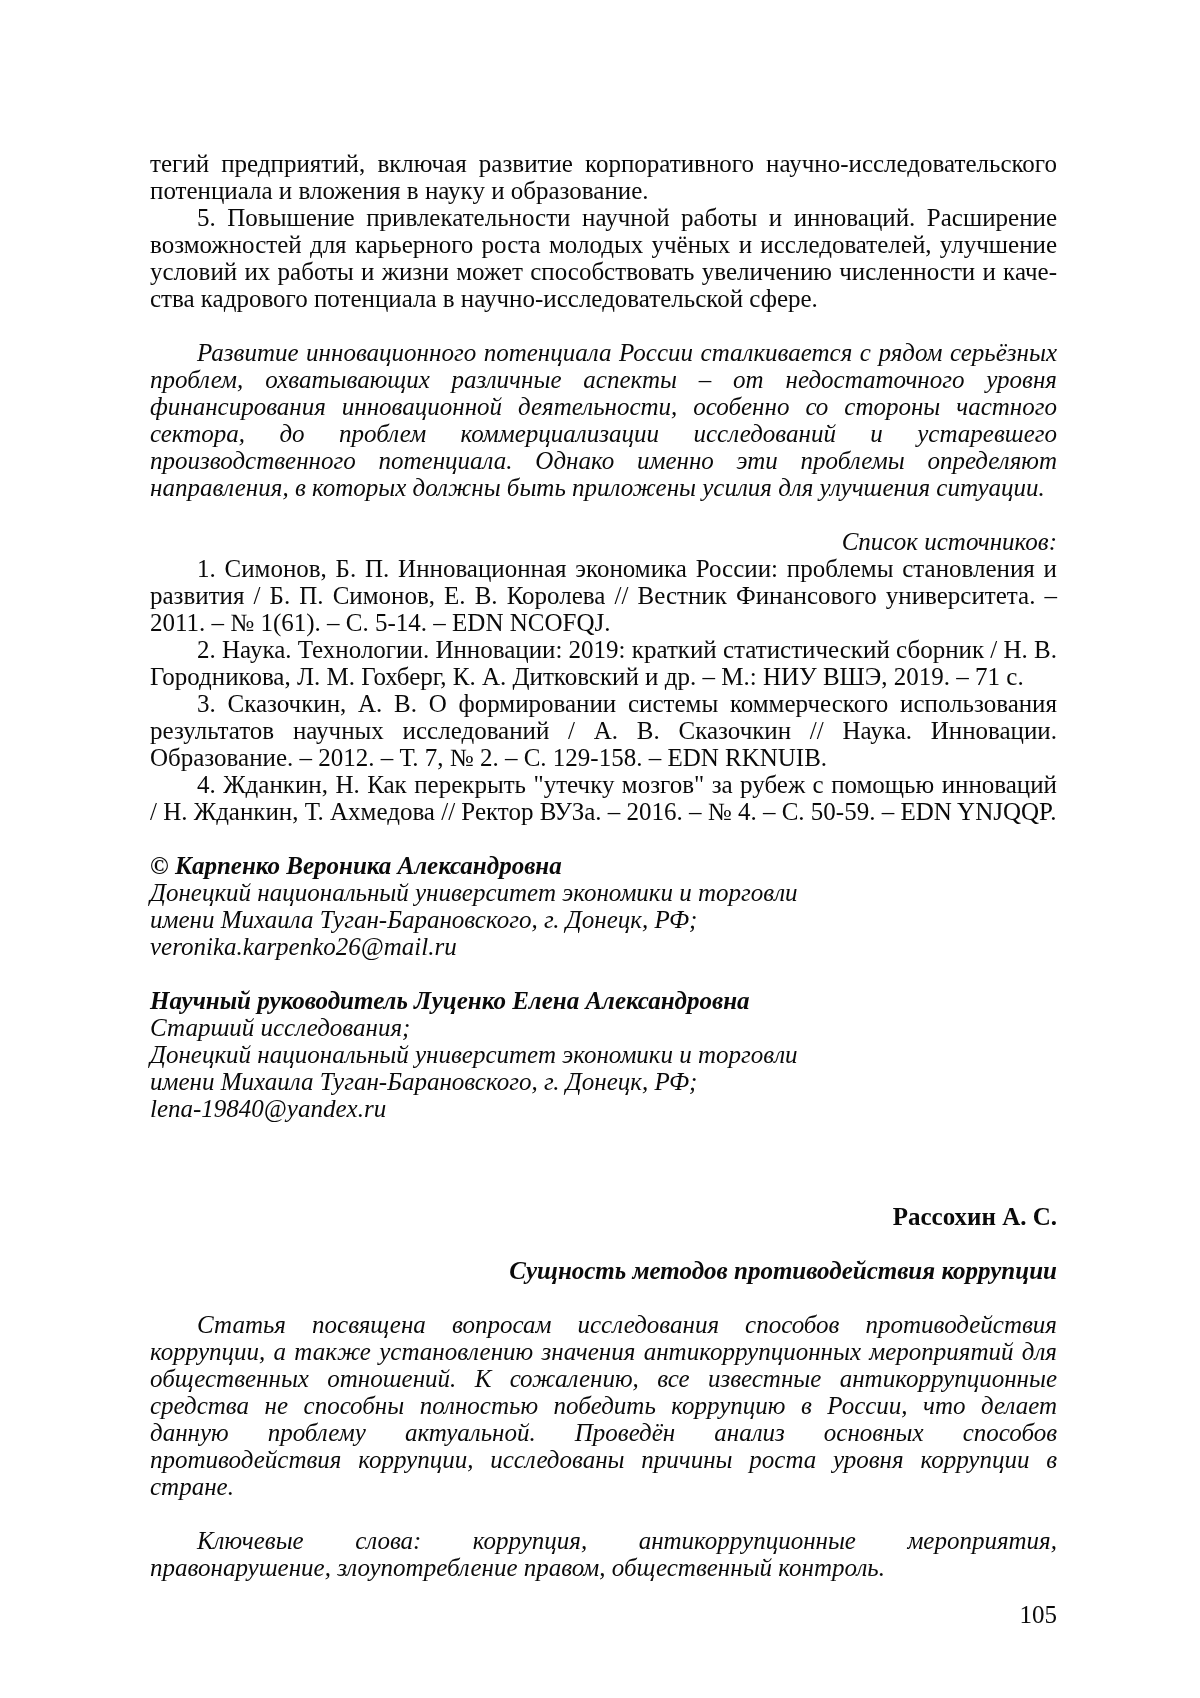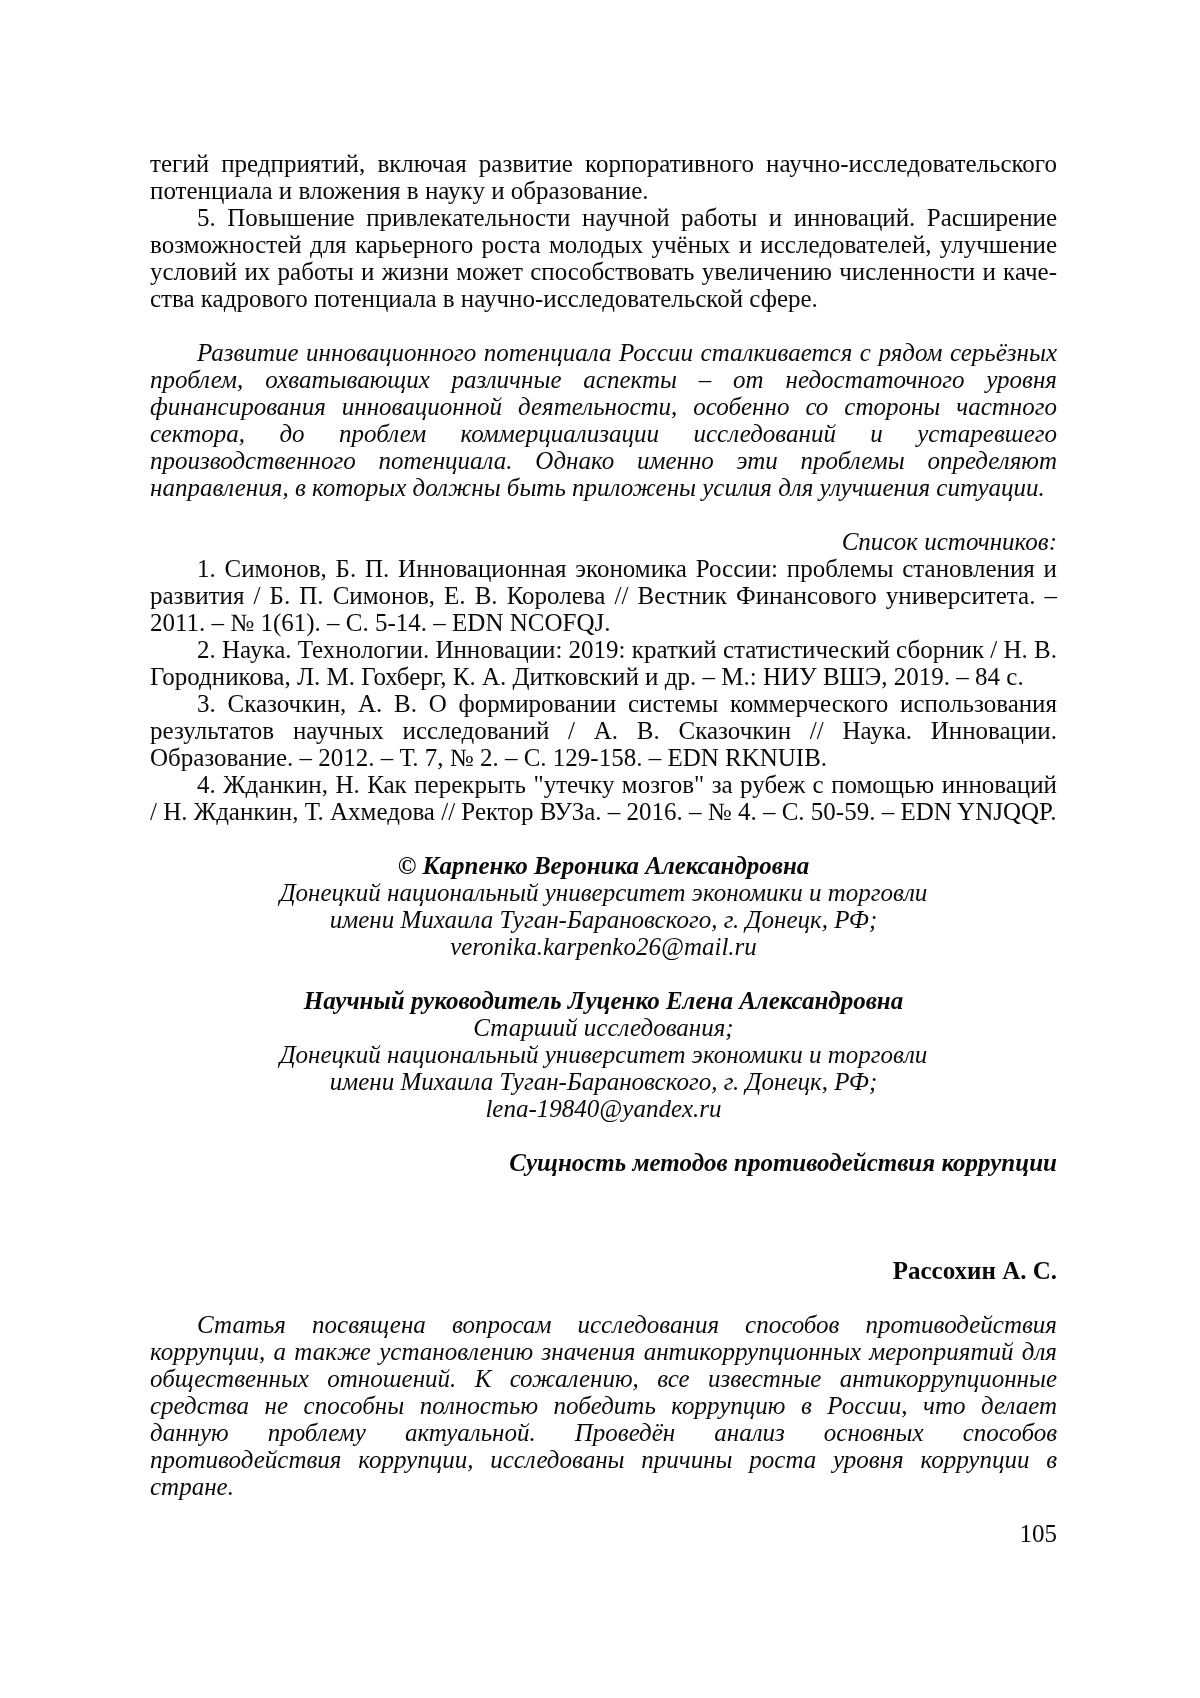--- a/index.html
+++ b/index.html
@@ -26,21 +26,21 @@
     text-align: justify;
     hyphens: manual;
   }
   .indent { text-indent: 47px; }
   .gap { margin-top: 27px; font-style: italic; }
   .gap3 { margin-top: 81px; }
   .center { text-align: right; }
   .italic { }
   .bold { font-weight: bold; }
   .ref { text-align: justify; text-indent: 47px; }
-  .author-block p { text-align: center; font-style: italic; }
+  .author-block p { text-align: left; font-style: italic; }
   .author-block .name { font-weight: bold; }
   .page-number {
     margin-top: 20px;
     text-align: right;
     font-style: normal;
   }
 </style>
 </head>
 <body>
 
@@ -48,41 +48,42 @@
 
   <p>тегий предприятий, включая развитие корпоративного научно-исследовательского потенциала и вложения в науку и образование.</p>
 
   <p class="indent">5. Повышение привлекательности научной работы и инноваций. Расширение возможностей для карьерного роста молодых учёных и исследователей, улучшение условий их работы и жизни может способствовать увеличению численности и каче­ства кадрового потенциала в научно-исследовательской сфере.</p>
 
   <p class="indent gap">Развитие инновационного потенциала России сталкивается с рядом серьёзных проблем, охватывающих различные аспекты – от недостаточного уровня финансиро­вания инновационной деятельности, особенно со стороны частного сектора, до про­блем коммерциализации исследований и устаревшего производственного потенци­ала. Однако именно эти проблемы определяют направления, в которых должны быть приложены усилия для улучшения ситуации.</p>
 
   <p class="center gap">Список источников:</p>
 
   <p class="ref">1. Симонов, Б. П. Инновационная экономика России: проблемы становления и разви­тия / Б. П. Симонов, Е. В. Королева // Вестник Финансового университета. – 2011. – № 1(61). – С. 5-14. – EDN NCOFQJ.</p>
-  <p class="ref">2. Наука. Технологии. Инновации: 2019: краткий статистический сборник / Н. В. Го­родникова, Л. М. Гохберг, К. А. Дитковский и др. – М.: НИУ ВШЭ, 2019. – 84 с.</p>
+  <p class="ref">2. Наука. Технологии. Инновации: 2019: краткий статистический сборник / Н. В. Го­родникова, Л. М. Гохберг, К. А. Дитковский и др. – М.: НИУ ВШЭ, 2019. – 71 с.</p>
   <p class="ref">3. Сказочкин, А. В. О формировании системы коммерческого использования резуль­татов научных исследований / А. В. Сказочкин // Наука. Инновации. Образование. – 2012. – Т. 7, № 2. – С. 129-158. – EDN RKNUIB.</p>
   <p class="ref">4. Жданкин, Н. Как перекрыть "утечку мозгов" за рубеж с помощью инноваций / Н. Жданкин, Т. Ахмедова // Ректор ВУЗа. – 2016. – № 4. – С. 50-59. – EDN YNJQQP.</p>
 
   <div class="author-block">
     <p class="name gap">© Карпенко Вероника Александровна</p>
     <p>Донецкий национальный университет экономики и торговли</p>
     <p>имени Михаила Туган-Барановского, г. Донецк, РФ;</p>
     <p>veronika.karpenko26@mail.ru</p>
   </div>
 
   <div class="author-block">
     <p class="name gap">Научный руководитель Луценко Елена Александровна</p>
     <p>Старший исследования;</p>
     <p>Донецкий национальный университет экономики и торговли</p>
     <p>имени Михаила Туган-Барановского, г. Донецк, РФ;</p>
     <p>lena-19840@yandex.ru</p>
   </div>
 
+  <p class="center bold gap3">Рассохин А. С.</p>
+
   <p class="center bold gap">Сущность методов противодействия коррупции</p>
-
-  <p class="center bold gap3">Рассохин А. С.</p>
 
   <p class="indent italic gap">Статья посвящена вопросам исследования способов противодействия коррупции, а также установлению значения антикоррупционных мероприятий для общественных отно­шений. К сожалению, все известные антикоррупционные средства не способны полностью победить коррупцию в России, что делает данную проблему актуальной. Проведён анализ основных способов противодействия коррупции, исследованы причины роста уровня корруп­ции в стране.</p>
 
+  <p class="indent italic gap">Ключевые слова: коррупция, антикоррупционные мероприятия, правонарушение, зло­употребление правом, общественный контроль.</p>
 
   <p class="page-number">105</p>
 
 </div>
 
 </body></html>

